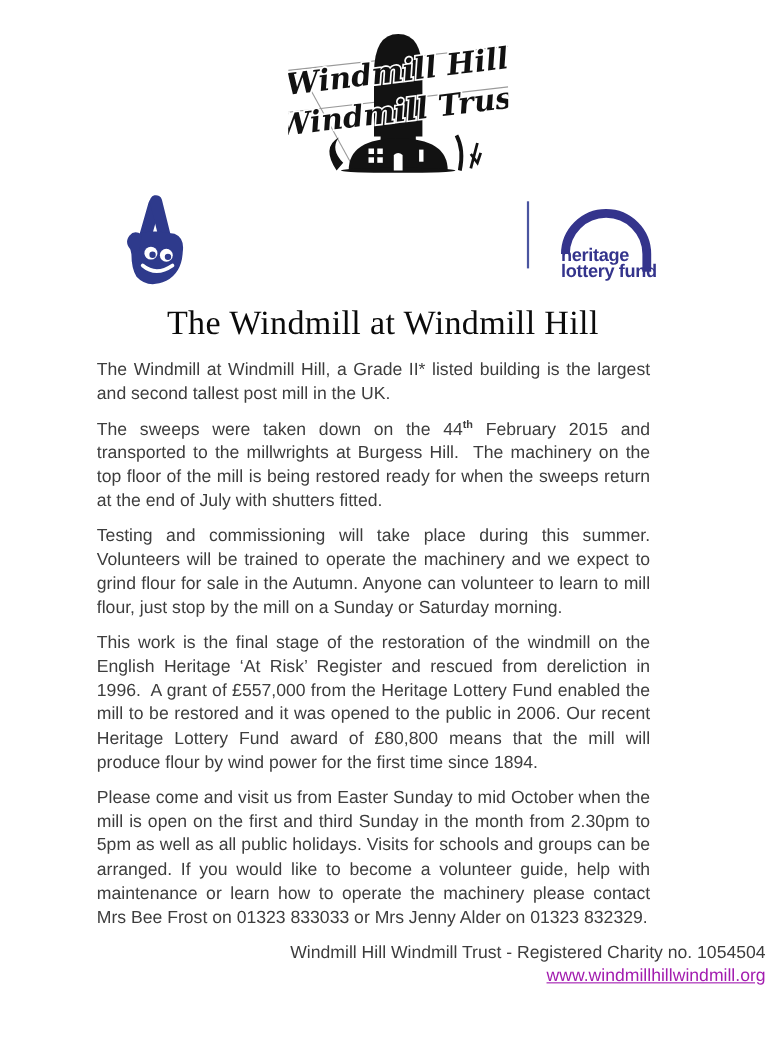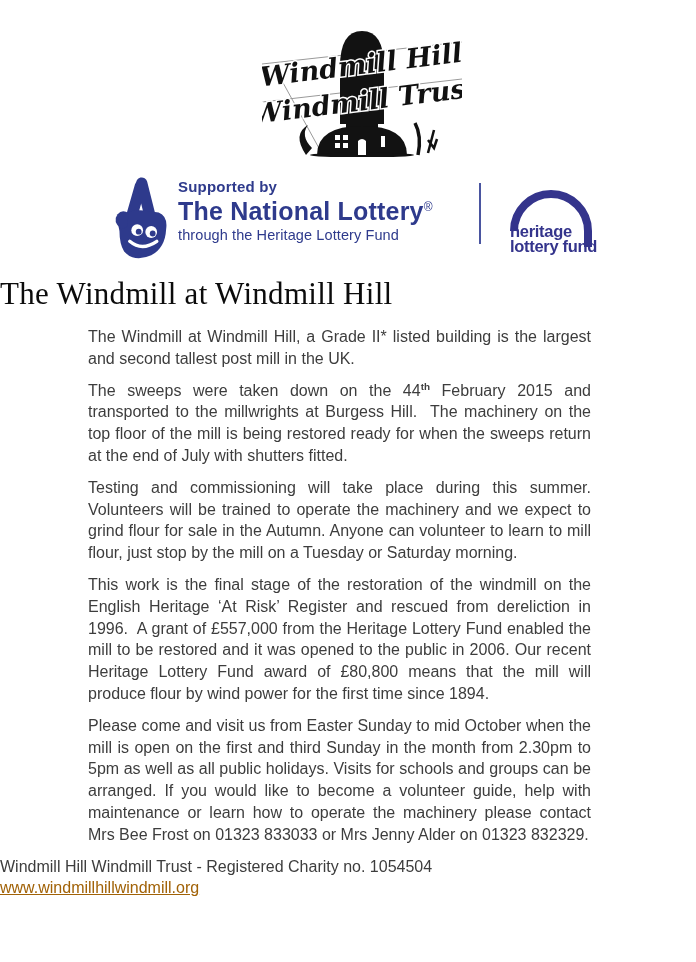--- a/index.html
+++ b/index.html
@@ -57,20 +57,21 @@
     letter-spacing: -0.3px;
     fill: #34348c;
   }
 
   
   .title {
     position: absolute;
     top: 276px;
     left: 0;
     width: 100%;
+    text-align: center;
     font-family: "Liberation Serif", serif;
     font-weight: normal;
     font-size: 31px;
     color: #0b0b0b;
     letter-spacing: 0.3px;
   }
 
   
   .body-copy {
     position: absolute;
@@ -84,26 +85,26 @@
   }
   .body-copy p { margin: 0 17px 10px 0; }
   .body-copy sup { font-size: 0.62em; vertical-align: super; line-height: 0; font-weight: bold; }
 
   
   .footer {
     position: absolute;
     top: 856px;
     left: 0;
     width: 100%;
-    text-align: left;
+    text-align: right;
     font-size: 16px;
     line-height: 21px;
     color: #3d3d3d;
   }
-  .footer a { color: #a16207; text-decoration: underline; }
+  .footer a { color: #a21caf; text-decoration: underline; }
 </style>
 </head>
 <body>
 
 <div class="page">
 
   <div class="windmill-logo">
     <svg viewBox="0 0 200 135" aria-hidden="true">
 
       <line x1="0" y1="42" x2="200" y2="20" stroke="#9a9a9a" stroke-width="1"></line>
@@ -139,41 +140,36 @@
         <path d="M8,60 Q4,46 14,41 Q22,37 34,38 L50,40 Q60,44 58,58 Q57,78 42,86 Q24,94 13,82 Q8,74 8,60 Z"></path>
         <path d="M10,58 Q0,50 6,42 Q11,36 18,41 L16,56 Z"></path>
       </g>
       <circle cx="27" cy="59" r="6.3" fill="#ffffff"></circle>
       <circle cx="42" cy="61" r="6.3" fill="#ffffff"></circle>
       <circle cx="28.6" cy="60.6" r="3.1" fill="#2e3a8c"></circle>
       <circle cx="43.6" cy="62.6" r="3.1" fill="#2e3a8c"></circle>
       <path d="M19,71 Q32,82 48,71" stroke="#ffffff" stroke-width="3.6" fill="none" stroke-linecap="round"></path>
     </svg>
 
-    <div class="lottery-text">
-      <div class="supported">Supported by</div>
-      <div class="lotname"><span>The National Lottery</span><sup>®</sup></div>
-      <div class="tagline">through the Heritage Lottery Fund</div>
-    </div>
 
     <div class="divider"></div>
 
     <svg class="heritage-logo" viewBox="0 0 98 78" aria-hidden="true">
       <path d="M12,52 A37,37 0 0 1 86,52 L86,68" fill="none" stroke="#34348c" stroke-width="8"></path>
       <text x="8" y="58">heritage</text>
       <text x="8" y="73">lottery fund</text>
     </svg>
   </div>
 
   <h1 class="title">The Windmill at Windmill Hill</h1>
 
   <div class="body-copy">
       <p><span>The Windmill at Windmill Hill, a Grade II* listed building is the largest and second tallest post mill in the UK.</span></p>
       <p><span>The sweeps were taken down on the 44</span><sup>th</sup><span> February 2015 and transported to the millwrights at Burgess Hill.&nbsp; The machinery on the top floor of the mill is being restored ready for when the sweeps return at the end of July with shutters fitted.</span></p>
-      <p><span>Testing and commissioning will take place during this summer. Volunteers will be trained to operate the machinery and we expect to grind flour for sale in the Autumn. Anyone can volunteer to learn to mill flour, just stop by the mill on a Tuesday or Saturday morning.</span></p>
+      <p><span>Testing and commissioning will take place during this summer. Volunteers will be trained to operate the machinery and we expect to grind flour for sale in the Autumn. Anyone can volunteer to learn to mill flour, just stop by the mill on a Sunday or Saturday morning.</span></p>
       <p><span>This work is the final stage of the restoration of the windmill on the English Heritage ‘At Risk’ Register and rescued from dereliction in 1996.&nbsp; A grant of £557,000 from the Heritage Lottery Fund enabled the mill to be restored and it was opened to the public in 2006. Our recent Heritage Lottery Fund award of £80,800 means that the mill will produce flour by wind power for the first time since 1894.</span></p>
       <p><span>Please come and visit us from Easter Sunday to mid October when the mill is open on the first and third Sunday in the month from 2.30pm to 5pm as well as all public holidays. Visits for schools and groups can be arranged. If you would like to become a volunteer guide, help with maintenance or learn how to operate the machinery please contact Mrs Bee Frost on 01323 833033 or Mrs Jenny Alder on 01323 832329.</span></p>
     </div>
 
   <div class="footer">
     <div>Windmill Hill Windmill Trust - Registered Charity no. 1054504</div>
     <a href="#">www.windmillhillwindmill.org</a>
   </div>
 
 </div>

